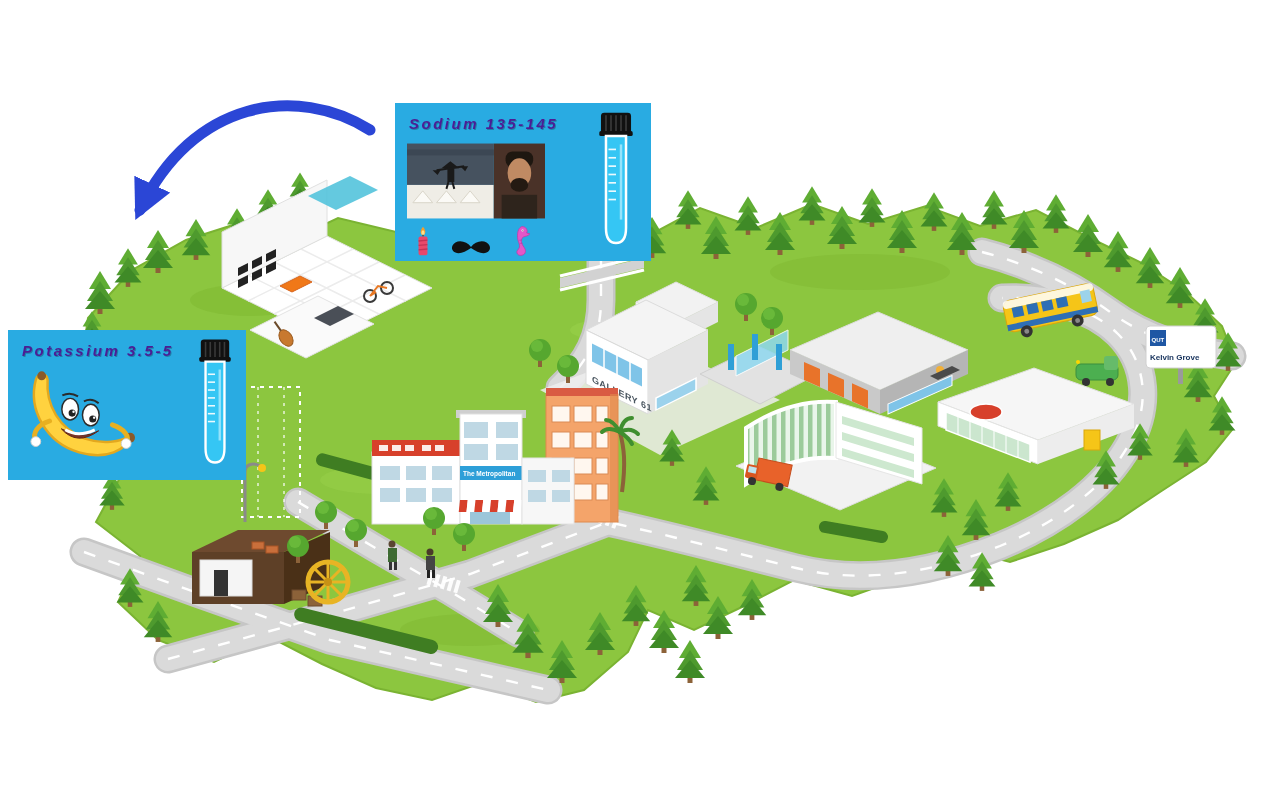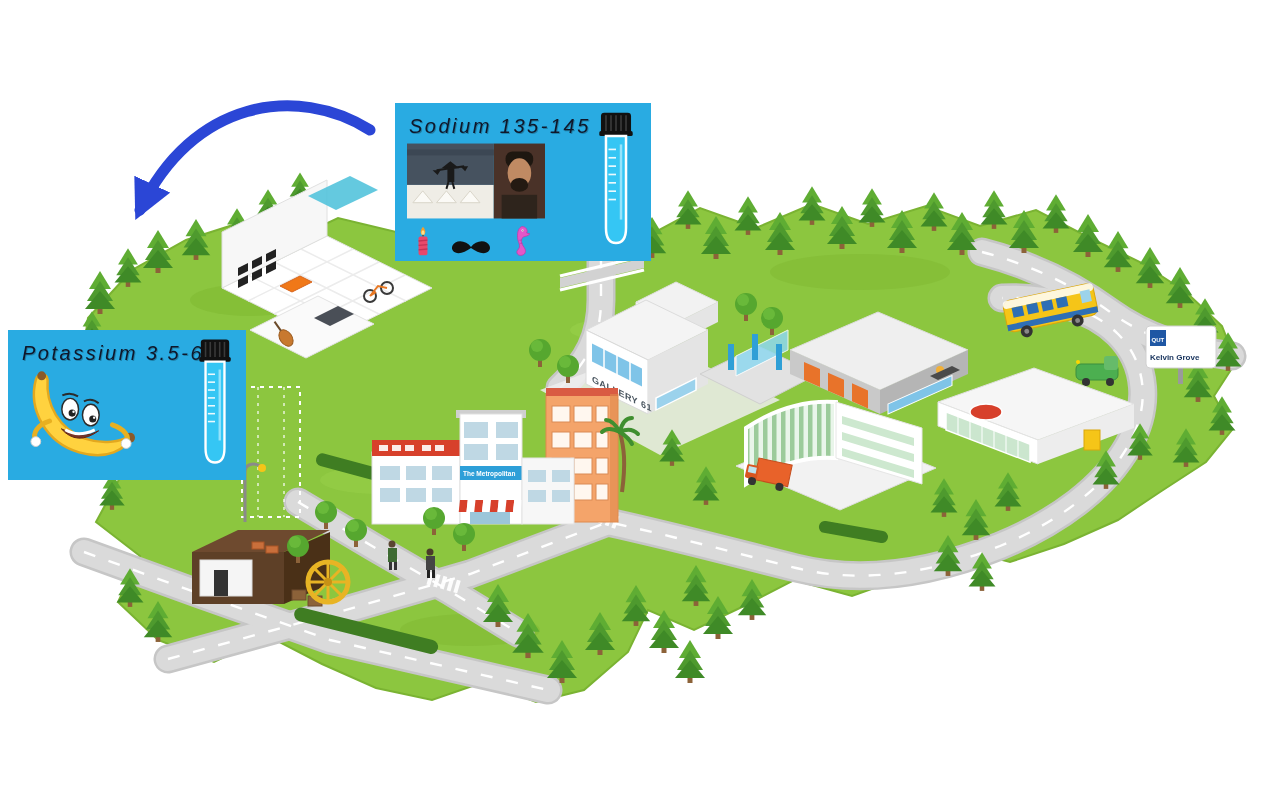--- a/index.html
+++ b/index.html
@@ -5,22 +5,22 @@
   html,body{margin:0;padding:0;background:#fff;}
   .stage{position:relative;width:1280px;height:800px;background:#ffffff;overflow:hidden;
          font-family:"Liberation Sans",sans-serif;}
   .map-svg{position:absolute;left:0;top:0;}
   .arrow-svg{position:absolute;left:112px;top:92px;}
   svg text{font-family:"Liberation Sans",sans-serif;}
 
   .card{position:absolute;background:#29ABE2;}
   .card-sodium{left:395px;top:103px;width:256px;height:158px;}
   .card-potassium{left:8px;top:330px;width:238px;height:150px;}
-  .card-title{position:absolute;left:14px;top:12px;color:#0f172a;font-style:italic;font-weight:normal;
-              font-size:20px;letter-spacing:2.5px;white-space:nowrap;
+  .card-title{position:absolute;left:14px;top:12px;color:#4c1d95;font-style:italic;font-weight:bold;
+              font-size:15px;letter-spacing:2.5px;white-space:nowrap;
               text-shadow:1px 1px 0 rgba(0,0,0,0.25);}
   .photo-svg{position:absolute;left:12px;top:40px;}
   .icon-row{position:absolute;left:18px;top:122px;display:flex;gap:16px;align-items:flex-end;height:32px;}
   .tube-svg-na{position:absolute;right:8px;top:8px;}
   .tube-svg-k{position:absolute;right:6px;top:8px;}
   .banana-svg{position:absolute;left:8px;top:34px;}
 
   .road-edge{fill:none;stroke:#C6C6C6;stroke-width:29;stroke-linecap:round;stroke-linejoin:round;}
   .road-fill{fill:none;stroke:#DADADA;stroke-width:24;stroke-linecap:round;stroke-linejoin:round;}
   .road-dash{fill:none;stroke:#FFFFFF;stroke-width:2.4;stroke-dasharray:12 14;stroke-linecap:butt;}
@@ -548,21 +548,21 @@
         <line x1="13" y1="23" x2="16" y2="23" stroke="#C13AA8"></line>
       </svg>
     </div>
 
     <svg class="tube-svg-na" width="54" height="142" viewBox="0 0 60 170">
         <use href="#testtube"></use>
       </svg>
   </div>
 
   <div class="card card-potassium">
-    <div class="card-title">Potassium 3.5-6</div>
+    <div class="card-title">Potassium 3.5-5</div>
 
     <svg class="banana-svg" width="128" height="110" viewBox="0 0 130 112">
       <path d="M20,16 C12,46 30,80 64,90 C92,98 112,88 118,72 C106,80 88,82 70,76 C44,66 30,42 32,16 C31,9 22,9 20,16 Z" fill="#FFD23F" stroke="#E3A81E" stroke-width="2.5" stroke-linejoin="round"></path>
       <circle cx="26" cy="12" r="4.5" fill="#8A5A2A"></circle>
       <circle cx="116" cy="75" r="5" fill="#8A5A2A"></circle>
       <path d="M47,32 Q55,28 63,33" stroke="#2B2B2B" stroke-width="2" fill="none"></path>
       <path d="M69,38 Q77,34 84,40" stroke="#2B2B2B" stroke-width="2" fill="none"></path>
       <ellipse cx="55" cy="46" rx="8.5" ry="11" fill="#FFF" stroke="#2B2B2B" stroke-width="1.5"></ellipse>
       <ellipse cx="76" cy="52" rx="8.5" ry="11" fill="#FFF" stroke="#2B2B2B" stroke-width="1.5"></ellipse>
       <circle cx="57" cy="50" r="3.6" fill="#222"></circle>

